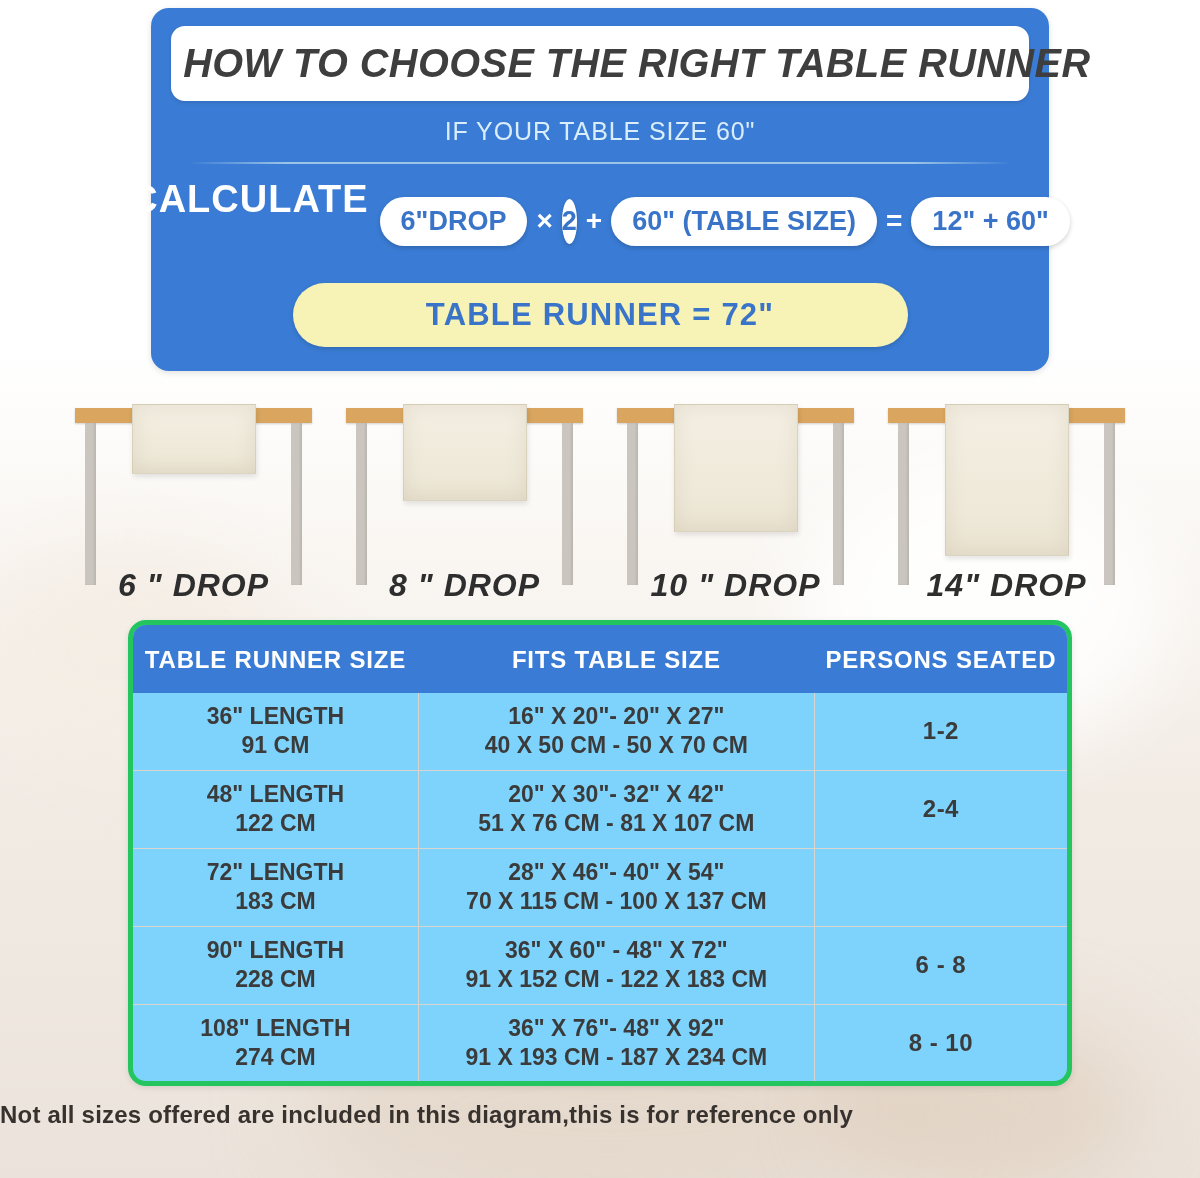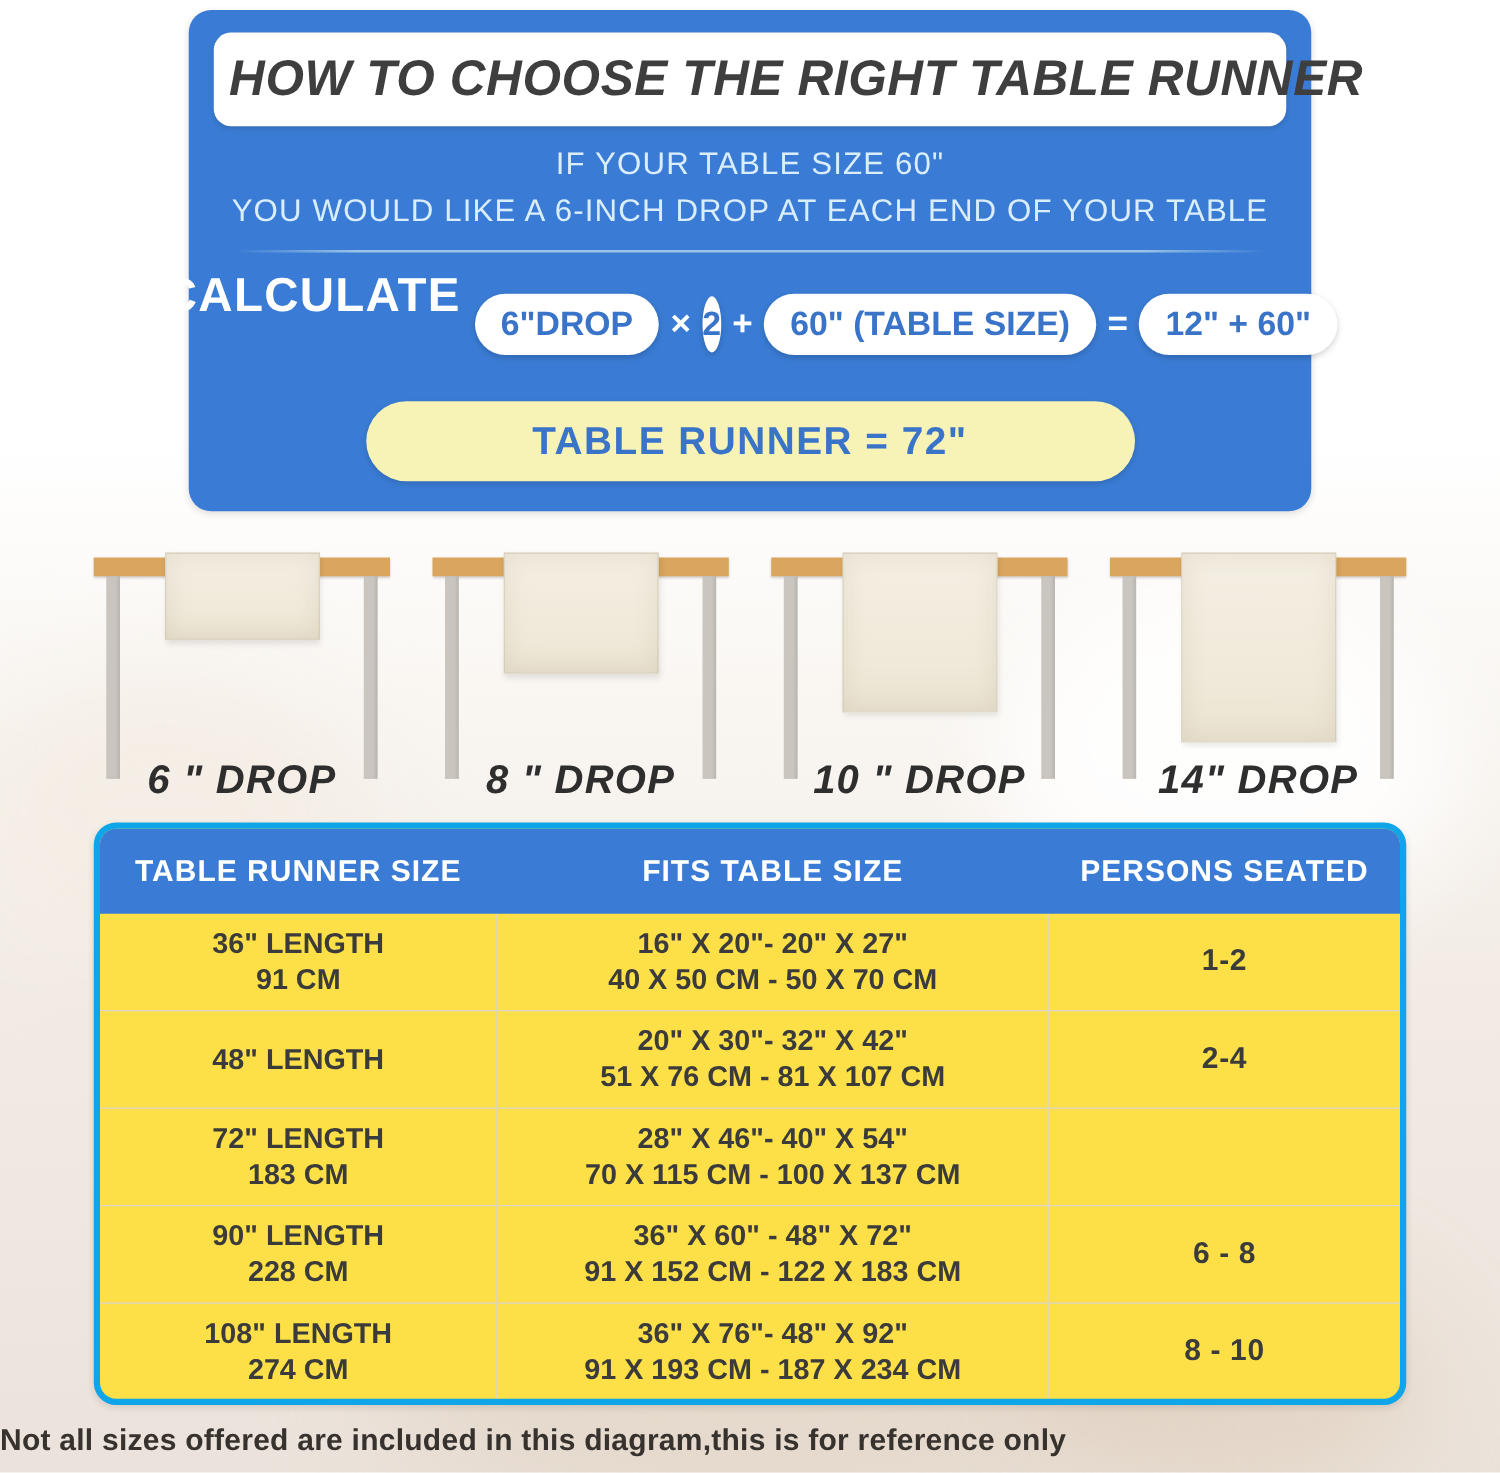--- a/index.html
+++ b/index.html
@@ -85,23 +85,23 @@
   .fig-10 .runner { height:128px; }
   .fig-14 .runner { height:152px; }
   .drop-label {
     position:absolute; bottom:4px; width:100%; text-align:center;
     font-size:32px; font-weight:bold; font-style:italic;
     color:#2e2e2e; letter-spacing:1px; white-space:nowrap;
   }
 
   
   .size-table {
-    width:1050px; margin:12px auto 0;
-    border:5px solid #0ea5e9; border-radius:18px;
-    background:#fde047; overflow:hidden;
+    width:944px; margin:12px auto 0;
+    border:5px solid #22c55e; border-radius:18px;
+    background:#7dd3fc; overflow:hidden;
     box-shadow:0 2px 6px rgba(0,0,0,0.10);
   }
   .size-header {
     display:grid; grid-template-columns:30.5% 42.5% 27%;
     background:#3a7cd5; padding:21px 0 19px;
   }
   .size-header .hcell {
     color:#ffffff; font-weight:bold; font-size:24px;
     text-align:center; letter-spacing:0.8px;
   }
@@ -130,21 +130,20 @@
 <div class="bg-blob blob-wood"></div>
 
 <div class="content">
 
   <section class="hero">
     <div class="title-card">
       <h1>HOW TO CHOOSE THE RIGHT TABLE RUNNER</h1>
     </div>
     <div class="subtitle">
       <div class="line1">IF YOUR TABLE SIZE 60"</div>
-      <div class="line2">YOU WOULD LIKE A 6-INCH DROP AT EACH END OF YOUR TABLE</div>
     </div>
     <hr class="hero-divider">
     <div class="calc-row">
       <span class="calc-label">CALCULATE :</span>
       <span class="pill">6"DROP</span>
       <span class="op">×</span>
       <span class="circle-pill">2</span>
       <span class="op">+</span>
       <span class="pill">60" (TABLE SIZE)</span>
       <span class="op">=</span>
@@ -199,20 +198,21 @@
       <div class="cell col2">
         <div>16" X 20"- 20" X 27"</div>
         <div>40 X 50 CM - 50 X 70 CM</div>
       </div>
       <div class="cell col3">1-2</div>
     </div>
 
     <div class="size-row">
       <div class="cell col1">
         <div>48" LENGTH</div>
+        <div>122 CM</div>
       </div>
       <div class="cell col2">
         <div>20" X 30"- 32" X 42"</div>
         <div>51 X 76 CM - 81 X 107 CM</div>
       </div>
       <div class="cell col3">2-4</div>
     </div>
 
     <div class="size-row">
       <div class="cell col1">

